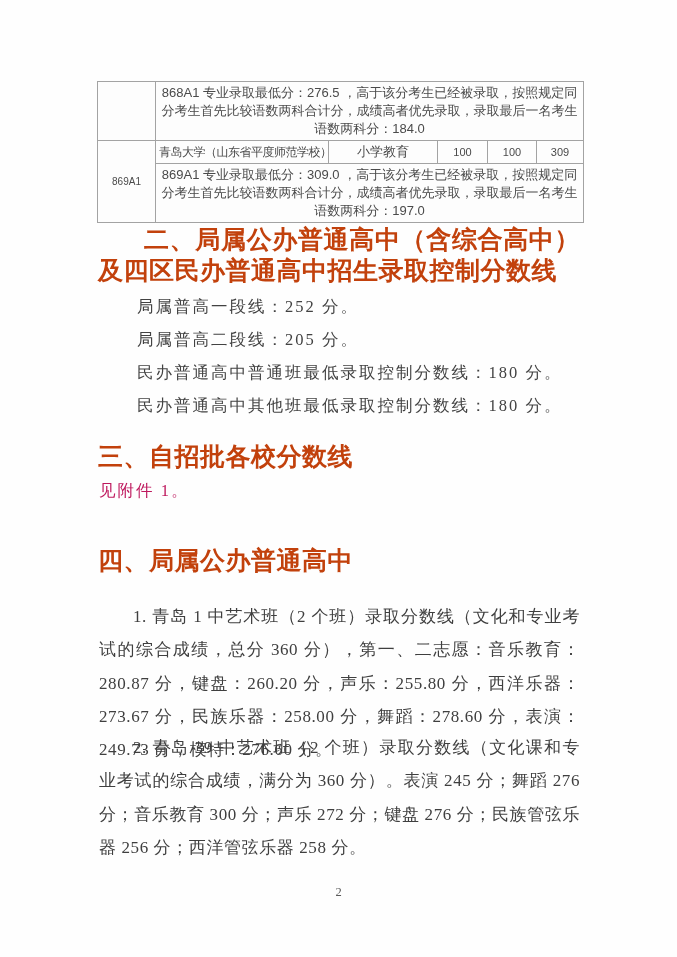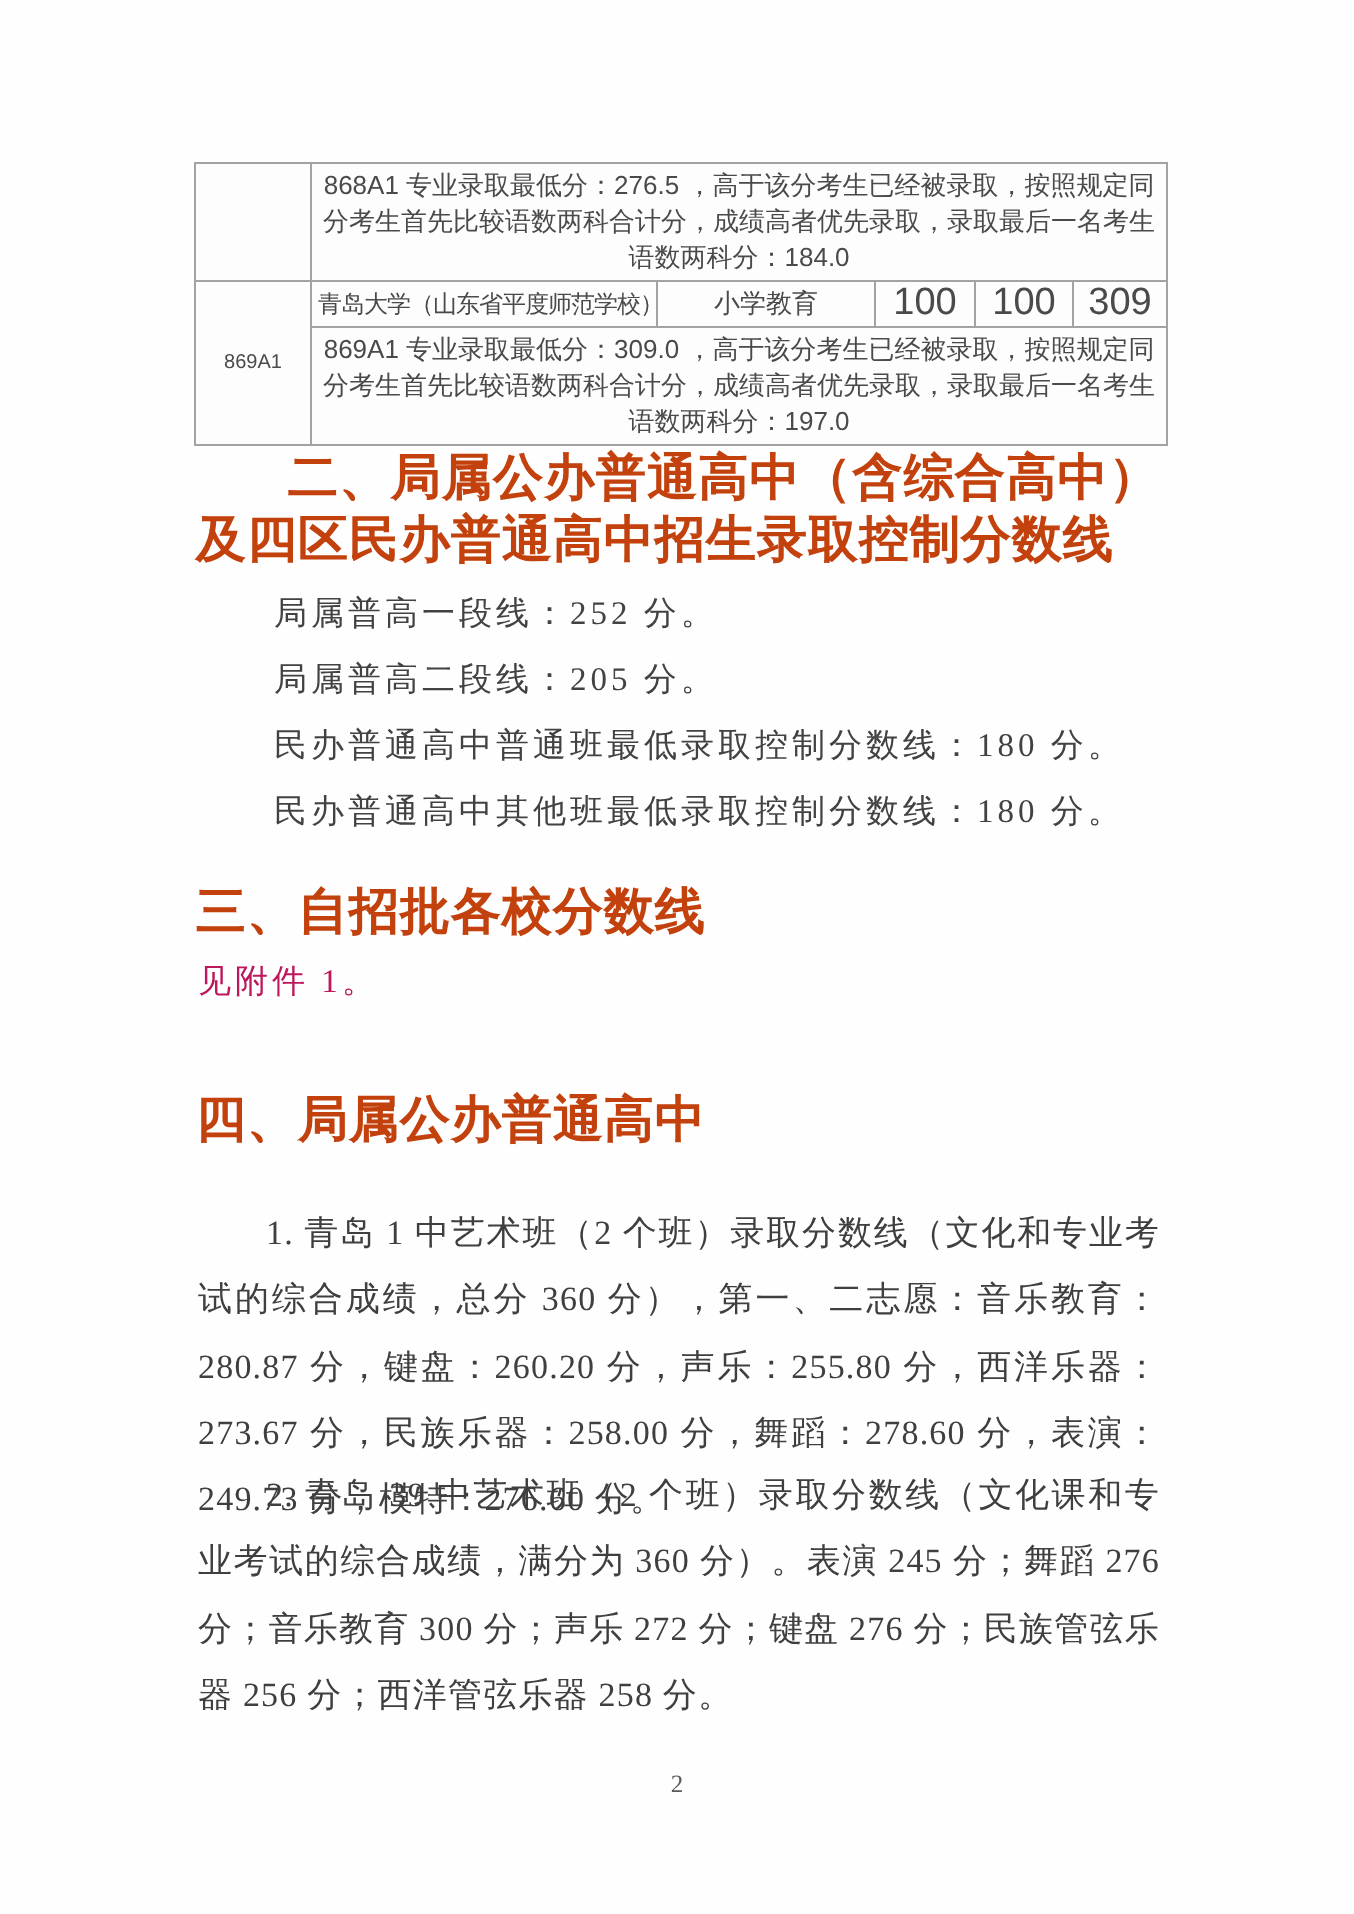--- a/index.html
+++ b/index.html
@@ -28,21 +28,21 @@
   }
   table.adm td {
     border: 1px solid #a3a3a3;
     padding: 2px 3px;
     vertical-align: middle;
     background: #fdfdfd;
   }
   td.c-code  { text-align: center; font-size: 10px; }
   td.c-school{ font-size: 12px; letter-spacing: -0.5px; white-space: nowrap; overflow: hidden; }
   td.c-major { text-align: center; }
-  td.c-num   { text-align: center; font-size: 19px; }
+  td.c-num   { text-align: center; font-size: 11px; }
   td.c-note  { text-align: center; padding: 4px 6px; }
   tr.r-note1 { height: 49px; }
   tr.r-main  { height: 22px; }
   tr.r-note2 { height: 40px; }
 
   
   .heading {
     position: absolute;
     left: 98px;
     width: 482px;

